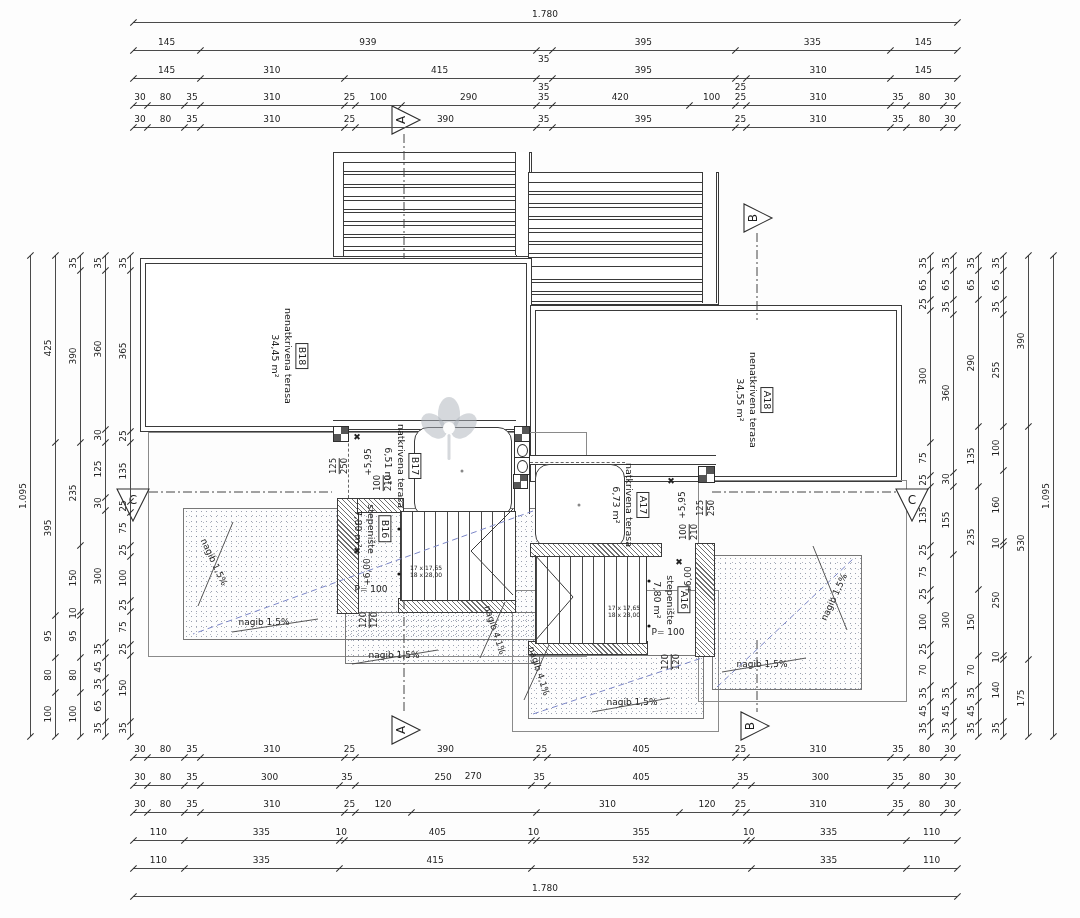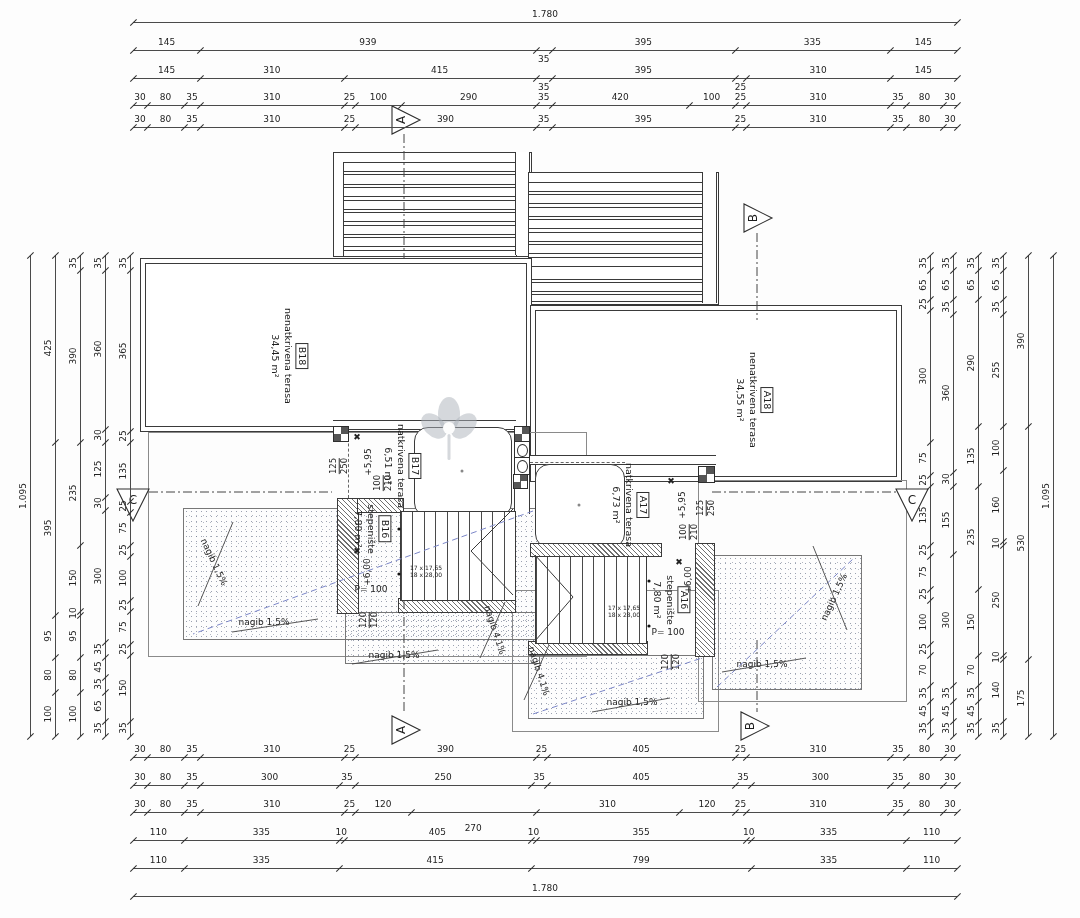--- a/index.html
+++ b/index.html
@@ -408,21 +408,21 @@
     <div class="dl" style="left: 165.404px; top: 804px;">80</div>
     <div class="tk" style="left: 179.921px; top: 812px;"></div>
     <div class="dl" style="left: 192.022px; top: 804px;">35</div>
     <div class="tk" style="left: 196.124px; top: 812px;"></div>
     <div class="dl" style="left: 271.876px; top: 804px;">310</div>
     <div class="tk" style="left: 339.629px; top: 812px;"></div>
     <div class="dl" style="left: 349.416px; top: 804px;">25</div>
     <div class="tk" style="left: 351.202px; top: 812px;"></div>
     <div class="dl" style="left: 382.978px; top: 804px;">120</div>
     <div class="tk" style="left: 406.753px; top: 812px;"></div>
-    <div class="dl" style="left: 473.247px; top: 828px;">270</div>
+    <div class="dl" style="left: 473.247px; top: 776px;">270</div>
     <div class="tk" style="left: 531.742px; top: 812px;"></div>
     <div class="dl" style="left: 607.494px; top: 804px;">310</div>
     <div class="tk" style="left: 675.247px; top: 812px;"></div>
     <div class="dl" style="left: 707.022px; top: 804px;">120</div>
     <div class="tk" style="left: 730.798px; top: 812px;"></div>
     <div class="dl" style="left: 740.584px; top: 804px;">25</div>
     <div class="tk" style="left: 742.371px; top: 812px;"></div>
     <div class="dl" style="left: 818.124px; top: 804px;">310</div>
     <div class="tk" style="left: 885.876px; top: 812px;"></div>
     <div class="dl" style="left: 897.978px; top: 804px;">35</div>
@@ -452,21 +452,21 @@
     <div class="dl" style="left: 931.539px; top: 832px;">110</div>
     <div class="tk" style="left: 953px; top: 840px;"></div>
     <div class="ln" style="left: 133px; top: 868px; width: 824px; height: 1px;"></div>
     <div class="tk" style="left: 129px; top: 868px;"></div>
     <div class="dl" style="left: 158.461px; top: 860px;">110</div>
     <div class="tk" style="left: 179.921px; top: 868px;"></div>
     <div class="dl" style="left: 261.461px; top: 860px;">335</div>
     <div class="tk" style="left: 335px; top: 868px;"></div>
     <div class="dl" style="left: 435.056px; top: 860px;">415</div>
     <div class="tk" style="left: 527.112px; top: 868px;"></div>
-    <div class="dl" style="left: 641.056px; top: 860px;">799</div>
+    <div class="dl" style="left: 641.056px; top: 860px;">532</div>
     <div class="tk" style="left: 747px; top: 868px;"></div>
     <div class="dl" style="left: 828.539px; top: 860px;">335</div>
     <div class="tk" style="left: 902.079px; top: 868px;"></div>
     <div class="dl" style="left: 931.539px; top: 860px;">110</div>
     <div class="tk" style="left: 953px; top: 868px;"></div>
     <div class="ln" style="left: 133px; top: 896px; width: 824px; height: 1px;"></div>
     <div class="tk" style="left: 129px; top: 896px;"></div>
     <div class="dl" style="left: 545px; top: 888px;">1.780</div>
     <div class="tk" style="left: 953px; top: 896px;"></div>
     <div class="ln" style="left: 30px; top: 255px; width: 1px; height: 481px;"></div>

